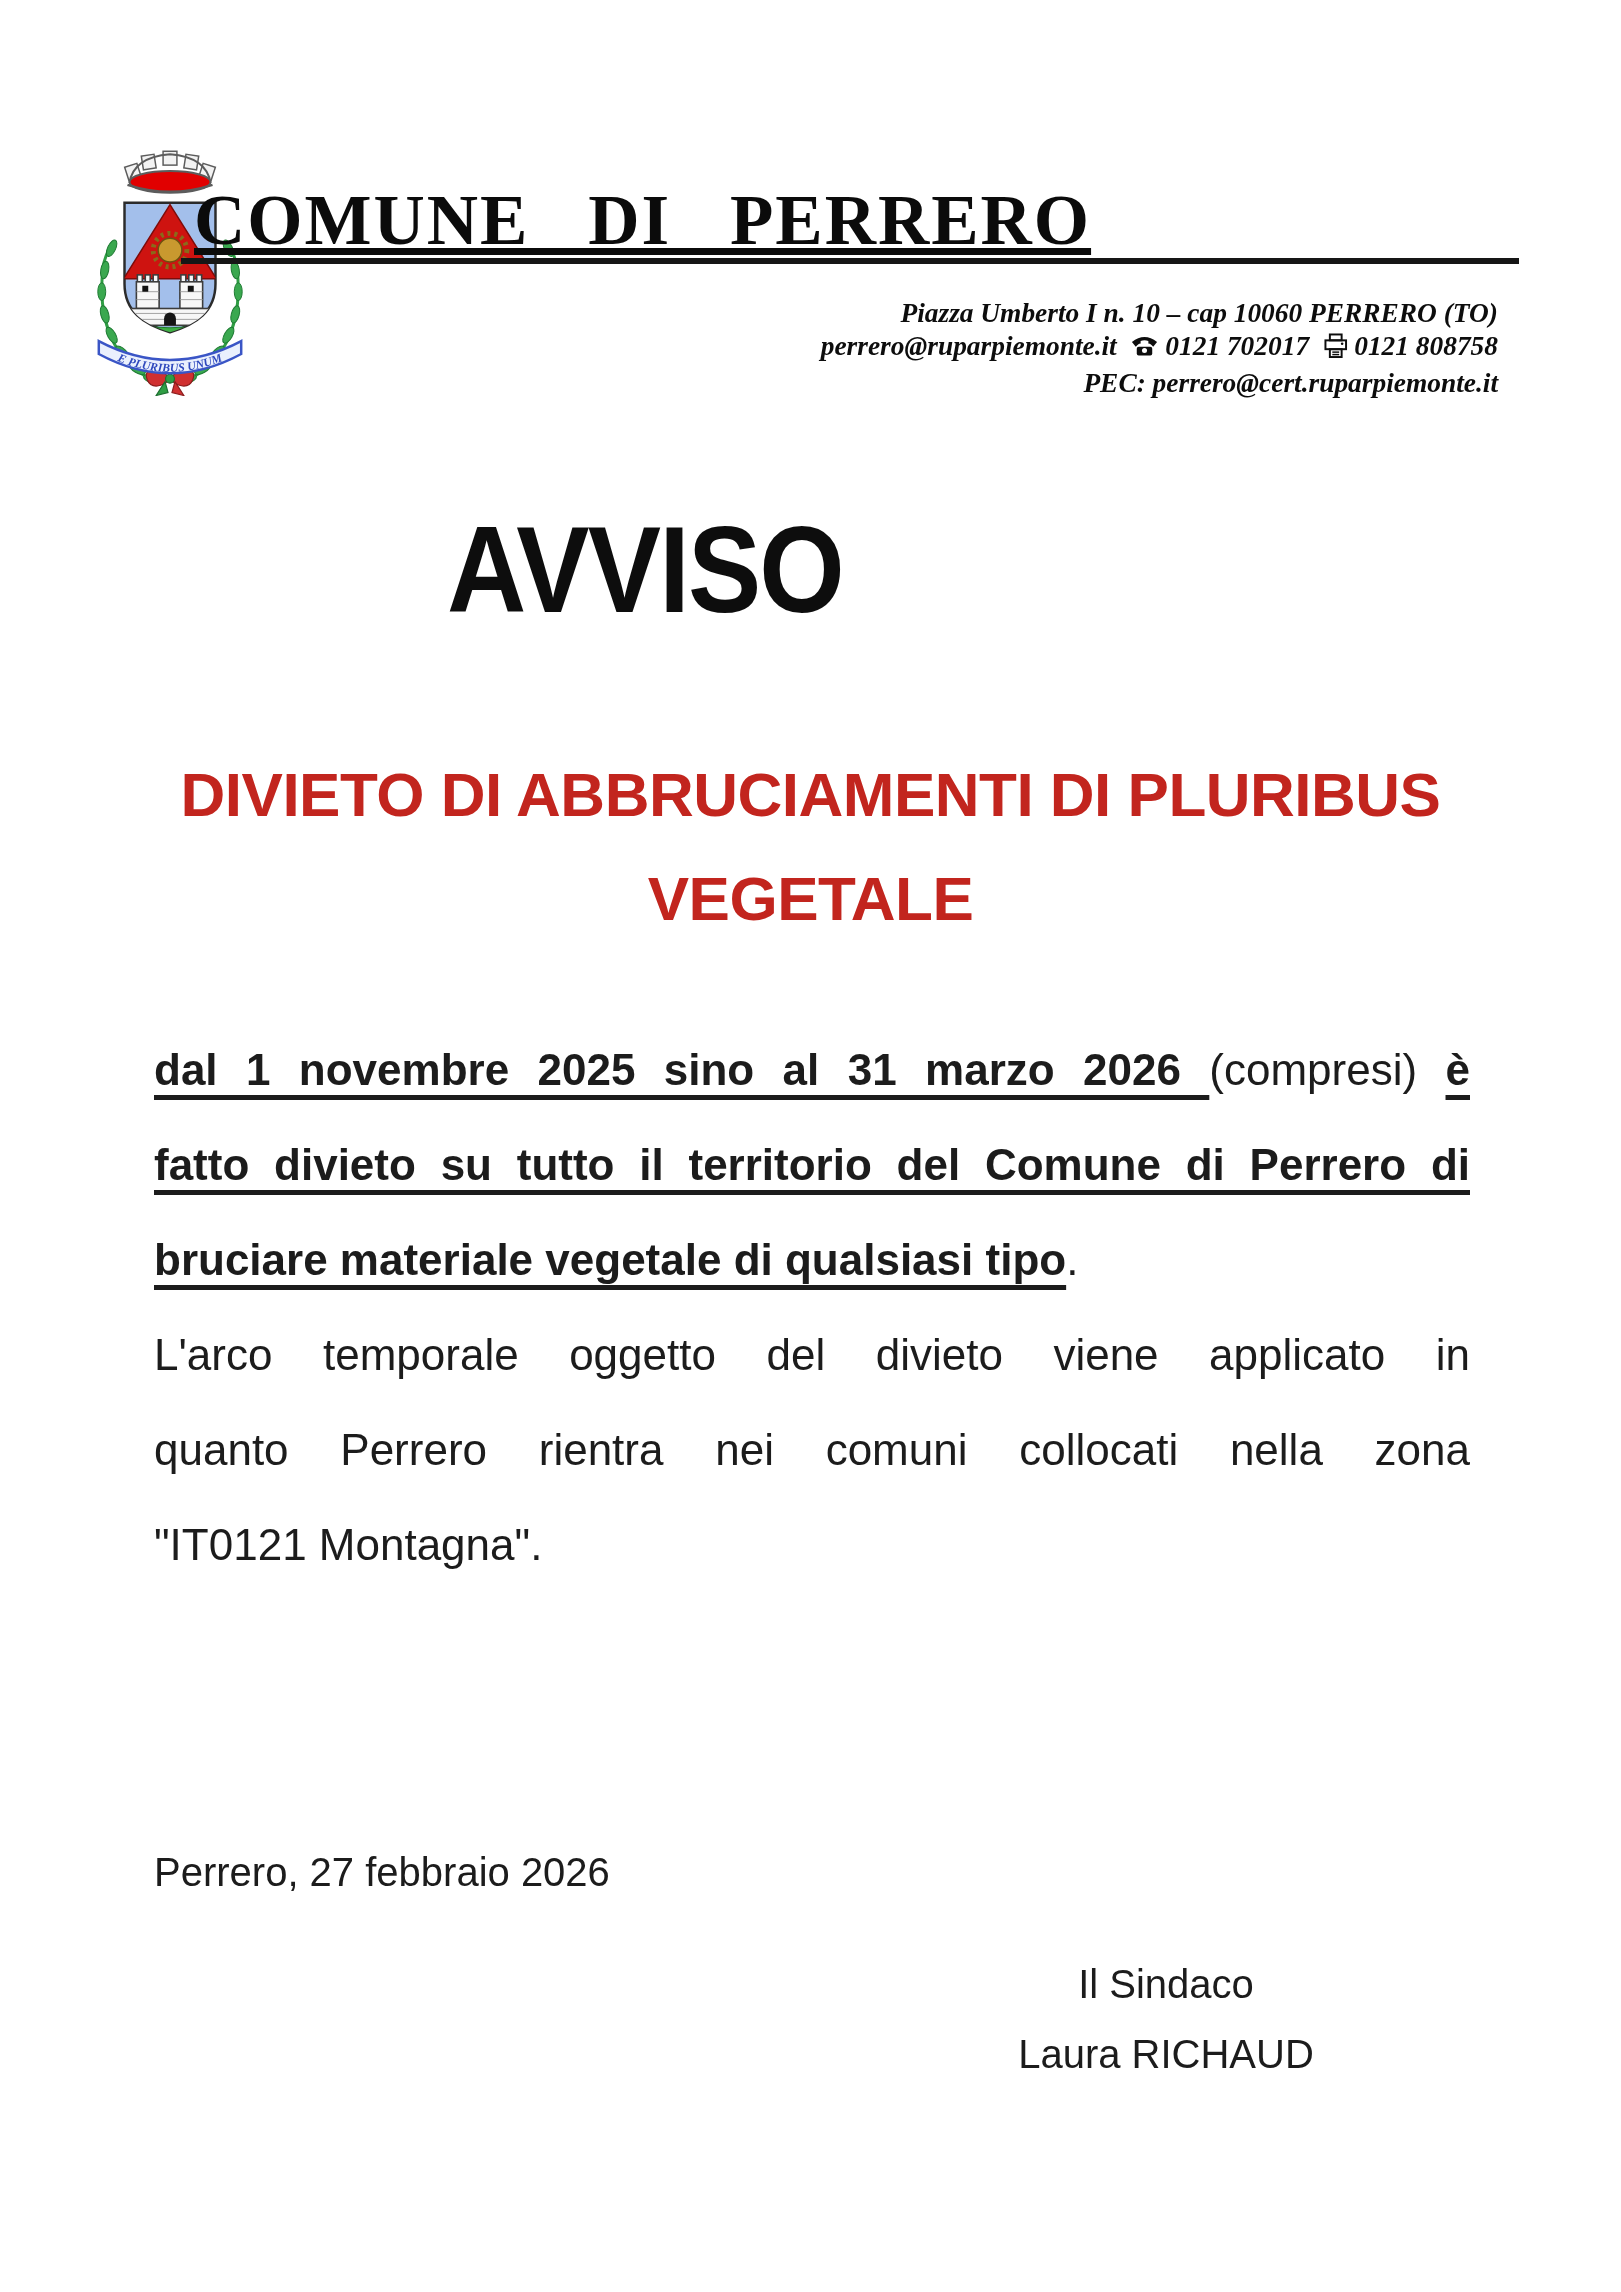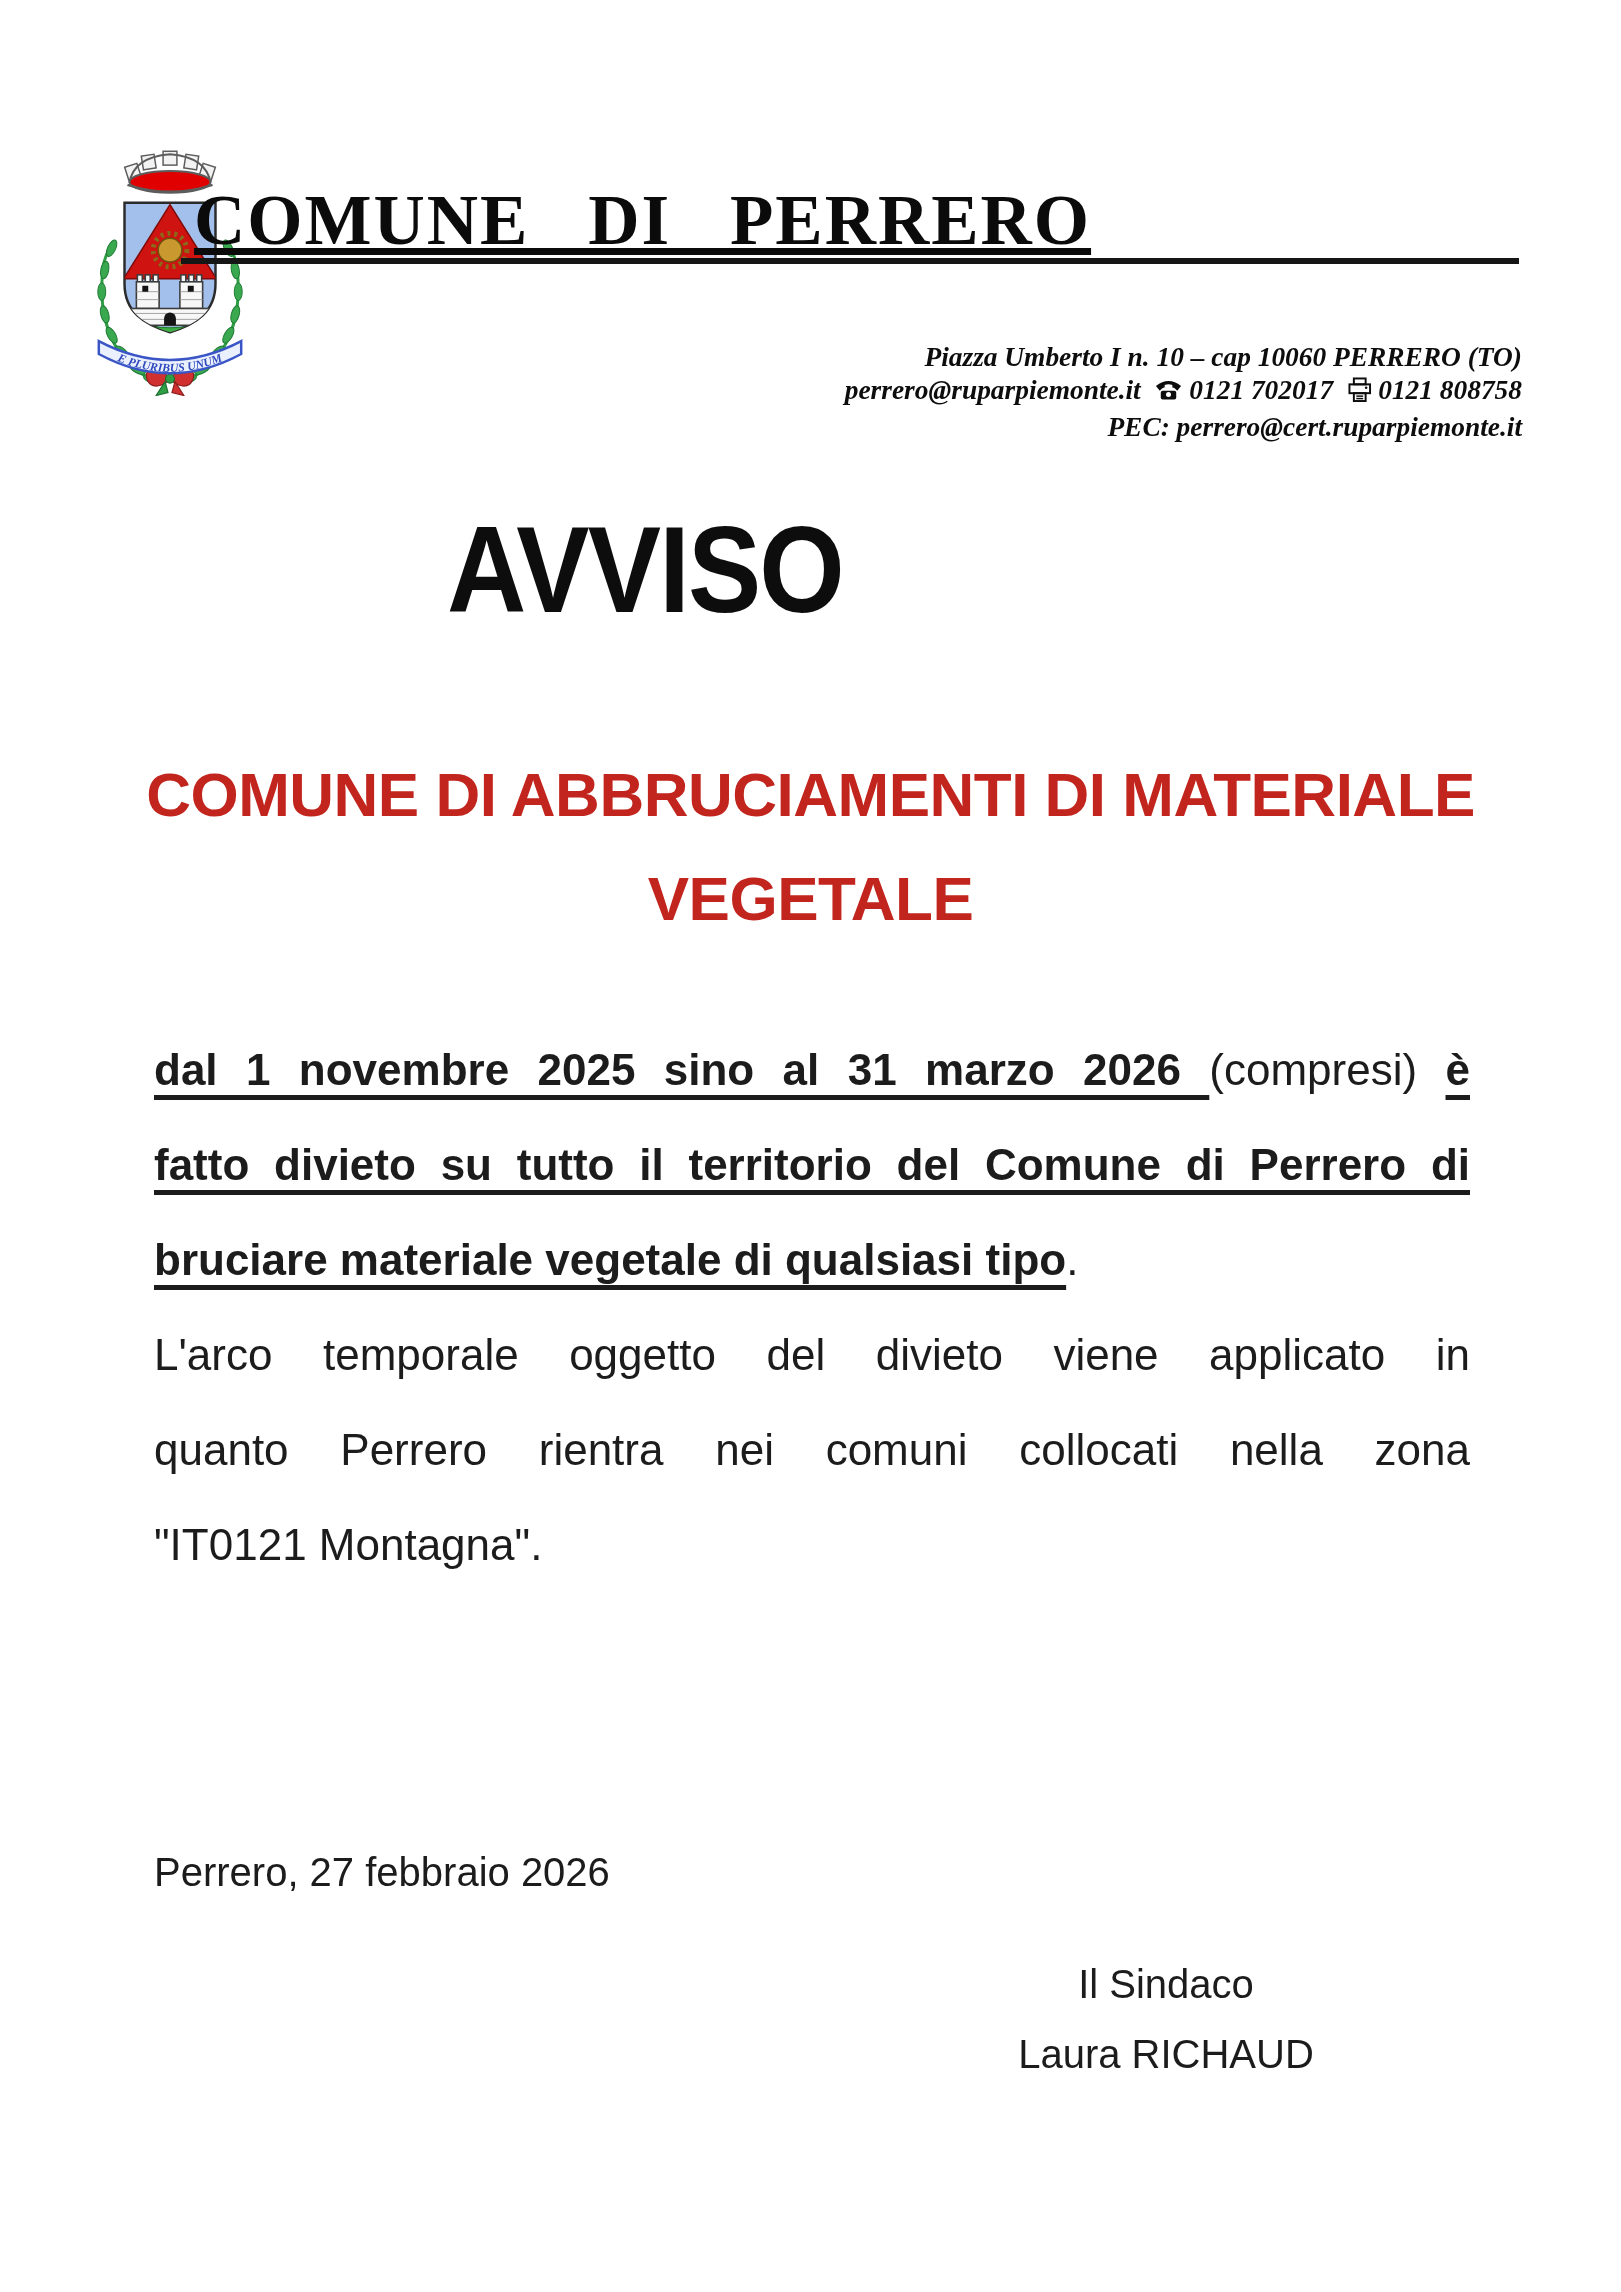--- a/index.html
+++ b/index.html
@@ -12,25 +12,24 @@
   
   .emblem { position:absolute; left:81px; top:133px; width:178px; height:263px; }
   .header-title {
     position:absolute; left:194px; top:180px;
     font-family:"Liberation Serif", serif; font-weight:700;
     font-size:71px; letter-spacing:2px; word-spacing:0.55em;
     color:#0b0b0b; white-space:nowrap;text-decoration:underline;
   }
   .header-rule { position:absolute; left:181px; top:258px; width:1338px; height:5.9px; background:#161616; }
   .contact {
-    position:absolute; left:542px; top:297px; width:980px;
+    position:absolute; left:518px; top:297px; width:980px;
     text-align:right; font-family:"Liberation Serif", serif;
     font-style:italic; font-weight:700; font-size:27.4px; line-height:33px;
     color:#0d0d0d;
-    margin-top:44px;
   }
   .contact .row { white-space:nowrap; }
   .mini-icon { display:inline-block; vertical-align:-3.9px; margin:0 5.9px 0 13.7px; }
 
   
   .avviso {
     position:absolute; left:0; top:502px; width:1290px; text-align:center;
     font-weight:700; font-size:122px; line-height:137px; letter-spacing:-2px; color:#0d0d0d;
   }
   .avviso .squeeze { display:inline-block; transform:scaleX(0.9); transform-origin:center; }
@@ -173,21 +172,21 @@
           </svg></span><span>0121 808758</span>
     </div>
     <div class="row">PEC: perrero@cert.ruparpiemonte.it</div>
   </div>
 
   <div class="avviso">
     <span class="squeeze">AVVISO</span>
   </div>
 
   <div class="subtitle" style="color: rgb(194, 37, 30);">
-      <div>COMUNE DI ABBRUCIAMENTI DI MATERIALE</div>
+      <div>DIVIETO DI ABBRUCIAMENTI DI PLURIBUS</div>
       <div>VEGETALE</div>
     </div>
 
   <div class="body-text">
       <div>
         <div class="line just"><span class="seg-bold-underline">dal 1 novembre 2025 sino al 31 marzo 2026 </span><span class="seg-regular">(compresi) </span><span class="seg-bold-underline">è</span></div>
         <div class="line just"><span class="seg-bold-underline">fatto divieto su tutto il territorio del Comune di Perrero di</span></div>
         <div class="line"><span class="seg-bold-underline">bruciare materiale vegetale di qualsiasi tipo</span><span class="seg-regular">.</span></div>
       </div>
       <div>

